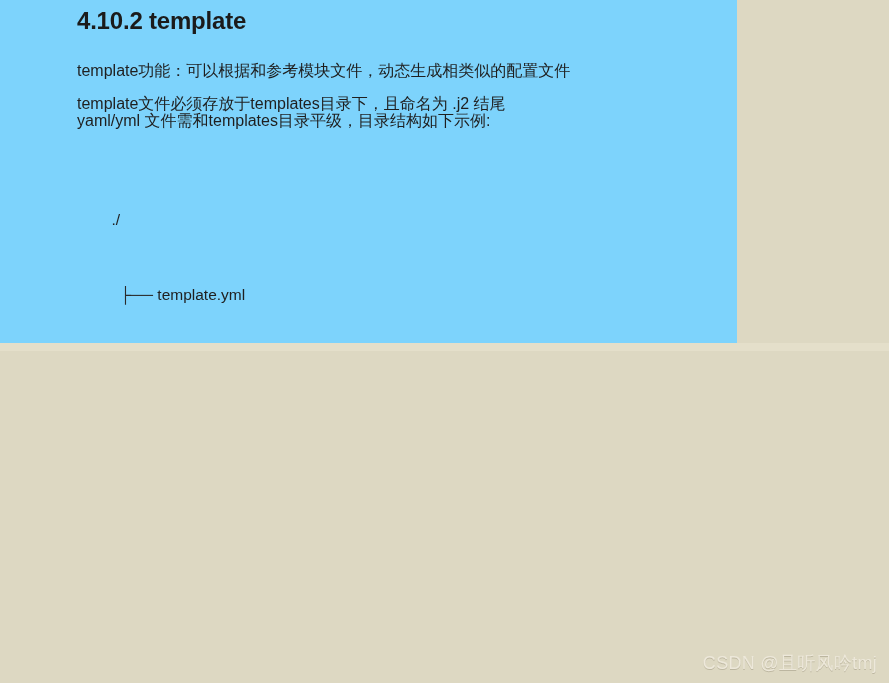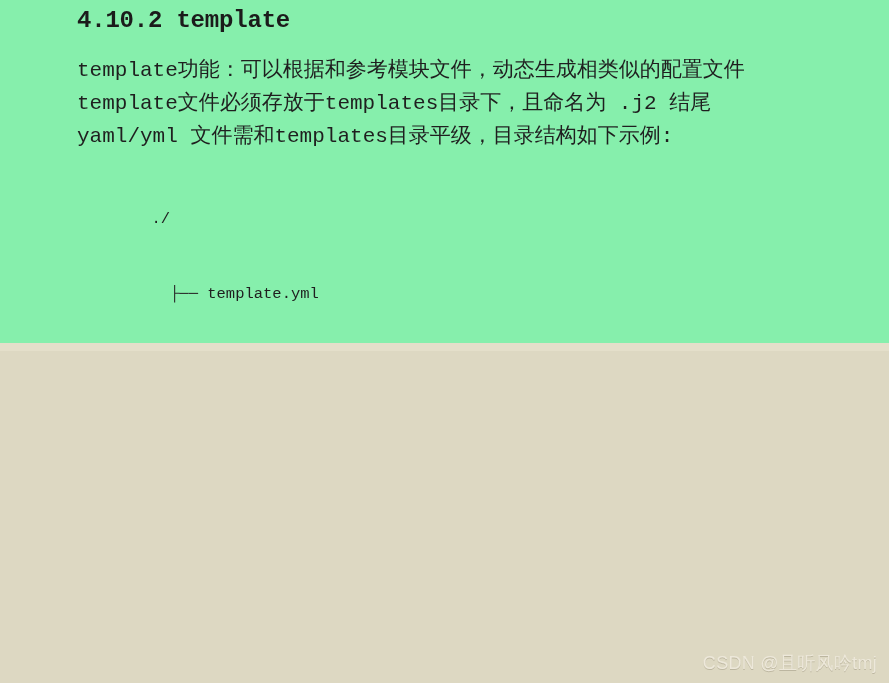--- a/index.html
+++ b/index.html
@@ -13,24 +13,23 @@
     font-family: "Liberation Sans", sans-serif;
     overflow: hidden;
     position: relative;
   }
 
   
   .article-region {
     position: absolute;
     left: 0;
     top: 0;
-    width: 889px;
+    width: 737px;
     height: 343px;
-    background: #86efac;
-    font-family: Liberation Mono, monospace;
+    background: #7dd3fc;
   }
 
   .section-divider {
     position: absolute;
     left: 0;
     top: 343px;
     width: 889px;
     height: 8px;
     background: #e4dfca;
   }
@@ -50,28 +49,28 @@
     top: 7px;
     font-size: 24px;
     font-weight: bold;
     color: #1b1b1b;
     letter-spacing: -0.2px;
   }
 
   .body-text {
     position: absolute;
     left: 77px;
-    font-size: 21px;
+    font-size: 16px;
     color: #1f1f1f;
     line-height: 25px;
     white-space: pre;
   }
   .para-1 { top: 58px; }
   .para-2 { top: 83px; margin-top: 8px; }
-  .para-3 { top: 108px; margin-top: 16px; }
+  .para-3 { top: 108px; }
 
   
   .tree {
     position: absolute;
     left: 77px;
     top: 132px;
     font-size: 15.5px;
     color: #1f1f1f;
     line-height: 25px;
     white-space: pre;

